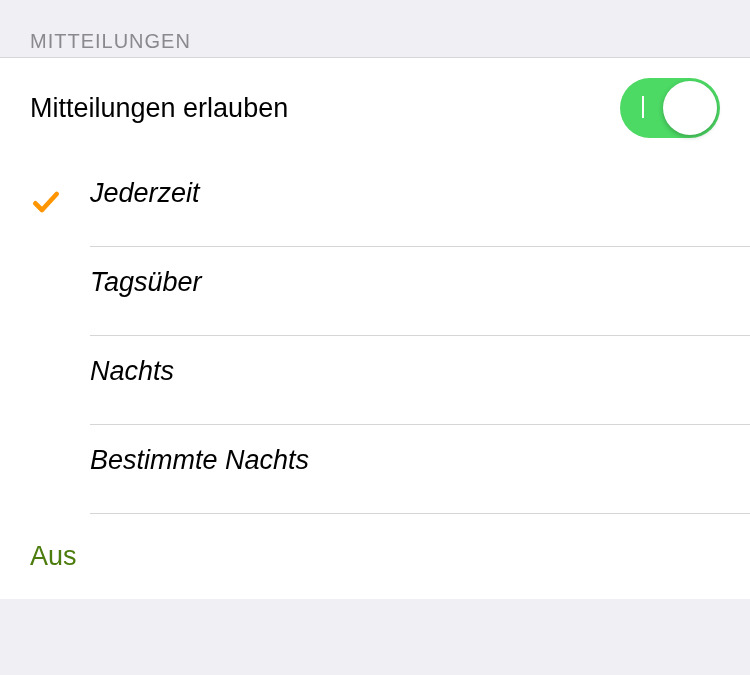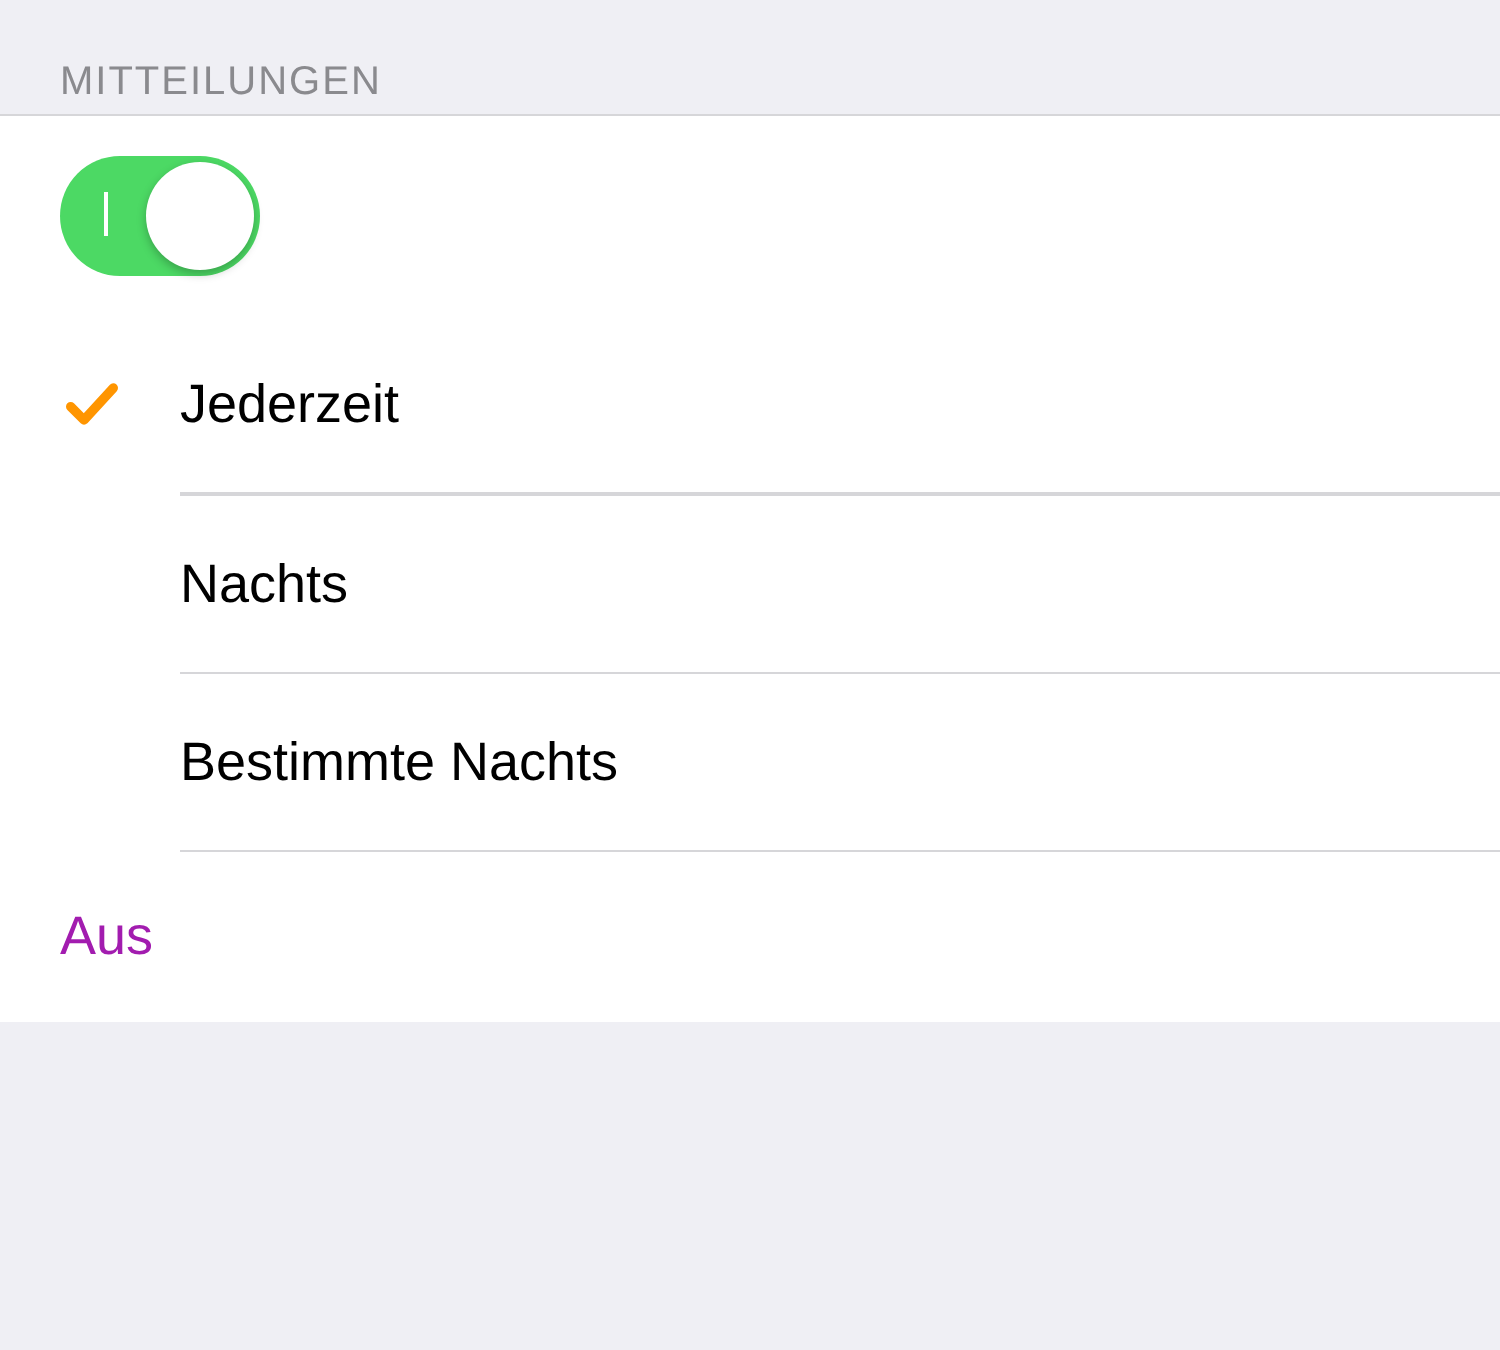--- a/index.html
+++ b/index.html
@@ -35,21 +35,21 @@
       color: #000;
       background: #ffffff;
     }
     .row + .row {
       border-top: 1px solid #d6d6d9;
     }
     .row .label {
       flex: 1;
     }
     .row .value {
-      color: #a21caf;
+      color: #4d7c0f;
       font-size: 27px;
     }
     .row .value.accent {
       color: #ff9500;
     }
     .toggle {
       position: relative;
       width: 100px;
       height: 60px;
       background: #4cd964;
@@ -69,26 +69,26 @@
     .toggle-tick {
       position: absolute;
       left: 22px;
       top: 18px;
       width: 2px;
       height: 22px;
       background: #ffffff;
     }
     .option-row {
       display: flex;
-      align-items: center;
       padding: 20px 30px 20px 30px;
       min-height: 88px;
       font-size: 27px;
       color: #000;
       background: #ffffff;
+      font-style: italic;
     }
     .option-check {
       width: 60px;
       display: flex;
       align-items: center;
       justify-content: flex-start;
     }
     .option-label {
       flex: 1;
     }
@@ -106,38 +106,43 @@
     }
   </style>
 </head>
 <body>
 
 <div class="section-header">MITTEILUNGEN</div>
 
 <div class="list">
 
   <div class="row">
+    <span class="label">Mitteilungen erlauben</span>
     <div class="toggle">
       <div class="toggle-tick"></div>
       <div class="toggle-knob"></div>
     </div>
   </div>
 
 
   <div>
     <div class="option-row">
       <span class="option-check">
         <svg class="check-svg" viewBox="0 0 24 24" fill="none" stroke="#ff9500" stroke-width="3.5" stroke-linecap="round" stroke-linejoin="round">
           <polyline points="4 13 9 18 20 6"></polyline>
         </svg>
       </span>
       <span class="option-label">Jederzeit</span>
     </div>
     <div class="option-sep"></div>
 
+    <div class="option-row">
+      <span class="option-check"></span>
+      <span class="option-label">Tagsüber</span>
+    </div>
     <div class="option-sep"></div>
 
     <div class="option-row">
       <span class="option-check"></span>
       <span class="option-label">Nachts</span>
     </div>
     <div class="option-sep"></div>
 
     <div class="option-row">
       <span class="option-check"></span>

